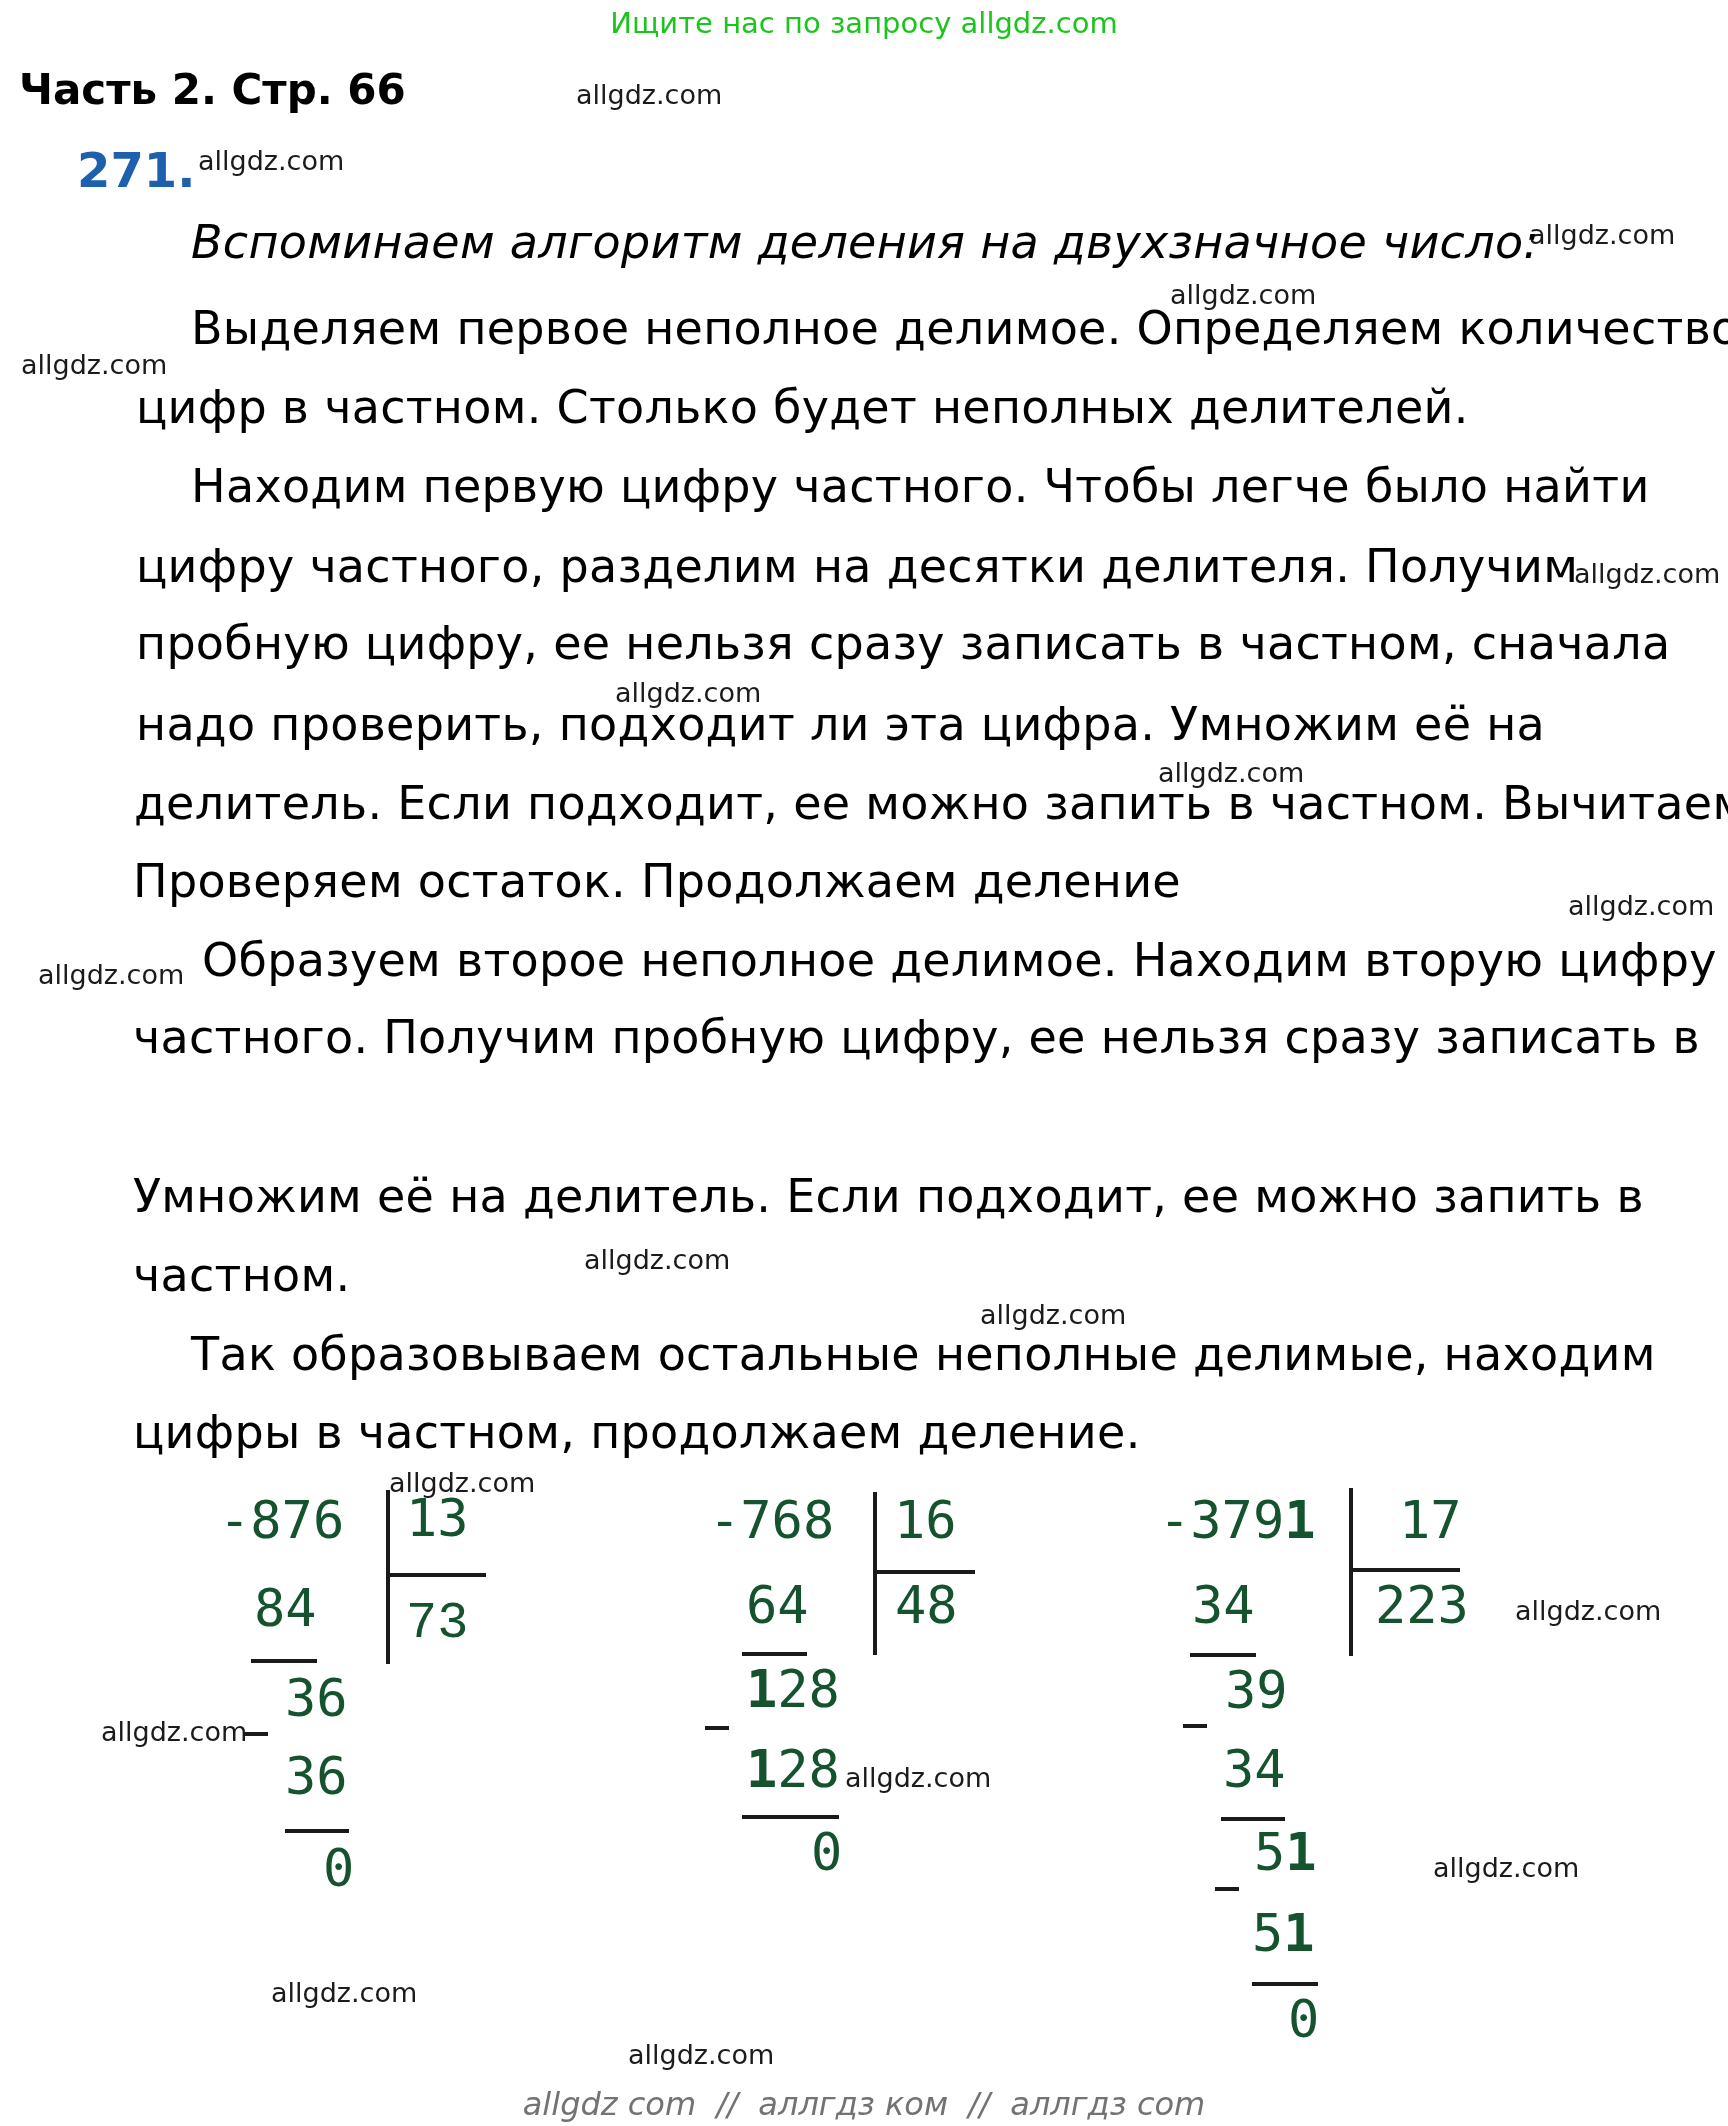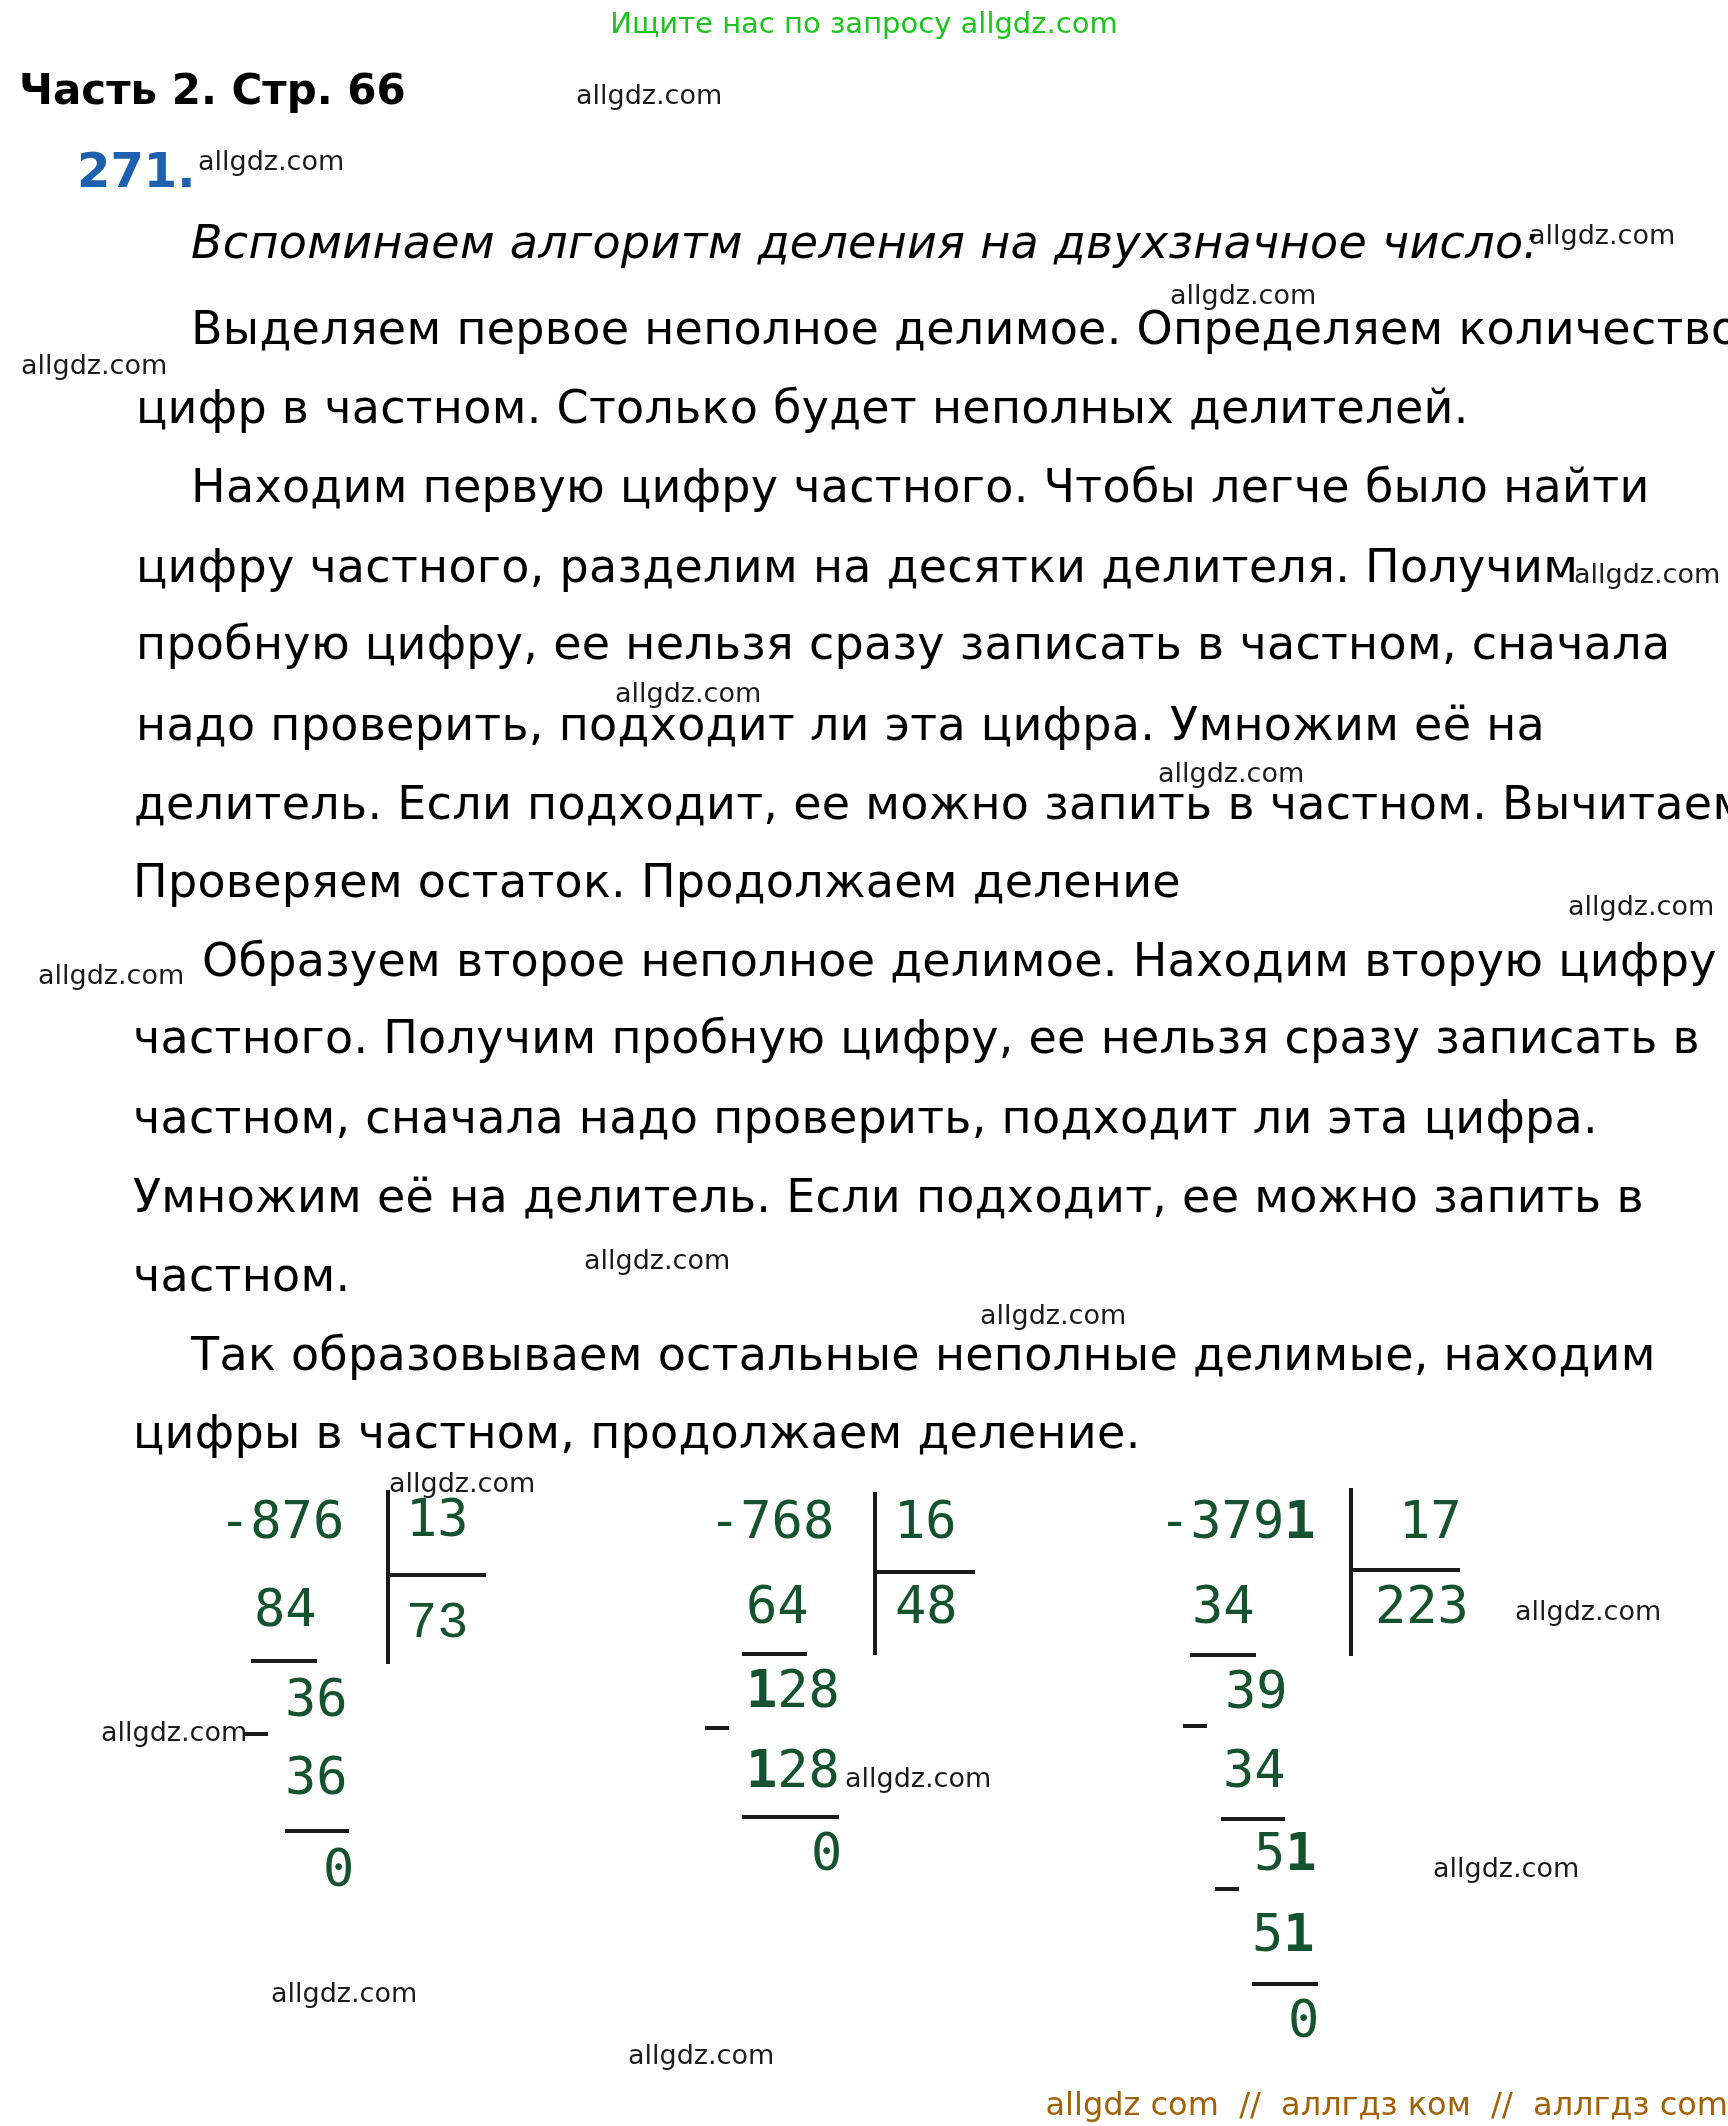--- a/index.html
+++ b/index.html
@@ -40,23 +40,24 @@
   .mono{
     position:absolute;
     font-family:"DejaVu Sans Mono",monospace;
     font-size:52px;line-height:1.0;color:#14532d;
     white-space:pre;
   }
   .mono b{font-weight:bold;}
   .rule{position:absolute;background:#1a1a1a;}
   .footer{
     position:absolute;left:0;top:2085px;width:1728px;
-    text-align:right;
-    font-size:32px;color:#a16207;
+    text-align:center;
+    font-size:32px;color:#737373;
     white-space:pre;
+    font-style:italic;
   }
 </style>
 </head>
 <body>
 
 <div id="page">
 
   <div class="promo">Ищите нас по запросу allgdz.com</div>
 
   <div class="title">Часть 2. Стр. 66</div>
@@ -86,21 +87,20 @@
   <div class="bl" style="left:191px;top:305px;">Выделяем первое неполное делимое. Определяем количество</div>
   <div class="bl" style="left:136px;top:384px;">цифр в частном. Столько будет неполных делителей.</div>
   <div class="bl" style="left:191px;top:463px;">Находим первую цифру частного. Чтобы легче было найти</div>
   <div class="bl" style="left:136px;top:543px;">цифру частного, разделим на десятки делителя. Получим</div>
   <div class="bl" style="left:136px;top:620px;">пробную цифру, ее нельзя сразу записать в частном, сначала</div>
   <div class="bl" style="left:136px;top:701px;">надо проверить, подходит ли эта цифра. Умножим её на</div>
   <div class="bl" style="left:134px;top:780px;">делитель. Если подходит, ее можно запить в частном. Вычитаем.</div>
   <div class="bl" style="left:133px;top:858px;">Проверяем остаток. Продолжаем деление</div>
   <div class="bl" style="left:202px;top:937px;">Образуем второе неполное делимое. Находим вторую цифру</div>
   <div class="bl" style="left:133px;top:1014px;">частного. Получим пробную цифру, ее нельзя сразу записать в</div>
-  <div class="bl" style="left:133px;top:1094px;">частном, сначала надо проверить, подходит ли эта цифра.</div>
   <div class="bl" style="left:133px;top:1173px;">Умножим её на делитель. Если подходит, ее можно запить в</div>
   <div class="bl" style="left:133px;top:1252px;">частном.</div>
   <div class="bl" style="left:191px;top:1331px;">Так образовываем остальные неполные делимые, находим</div>
   <div class="bl" style="left:133px;top:1409px;">цифры в частном, продолжаем деление.</div>
 
   <div>
     <span class="mono" style="left:219px;top:1494px;">-876</span>
     <div class="rule" style="left:386px;top:1490px;width:3.8px;height:174px;"></div>
     <span class="mono" style="left:406px;top:1492px;">13</span>
     <div class="rule" style="left:386px;top:1573px;width:100px;height:3.8px;"></div>

